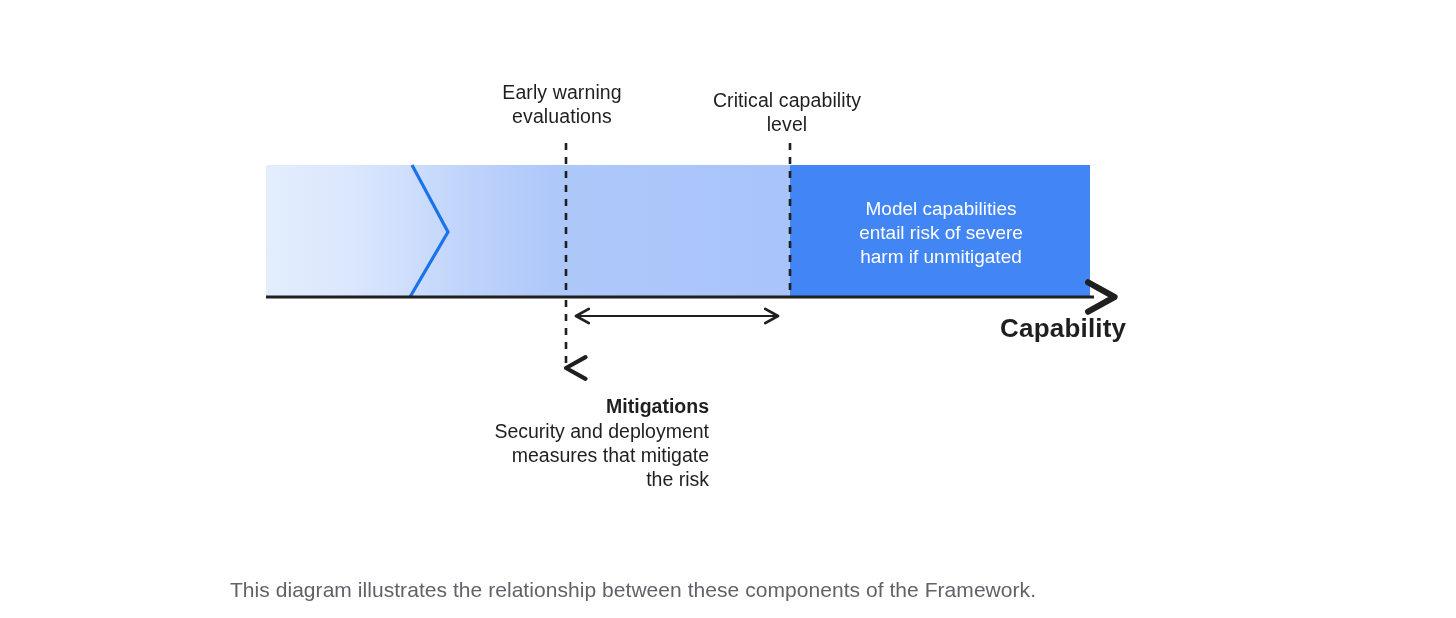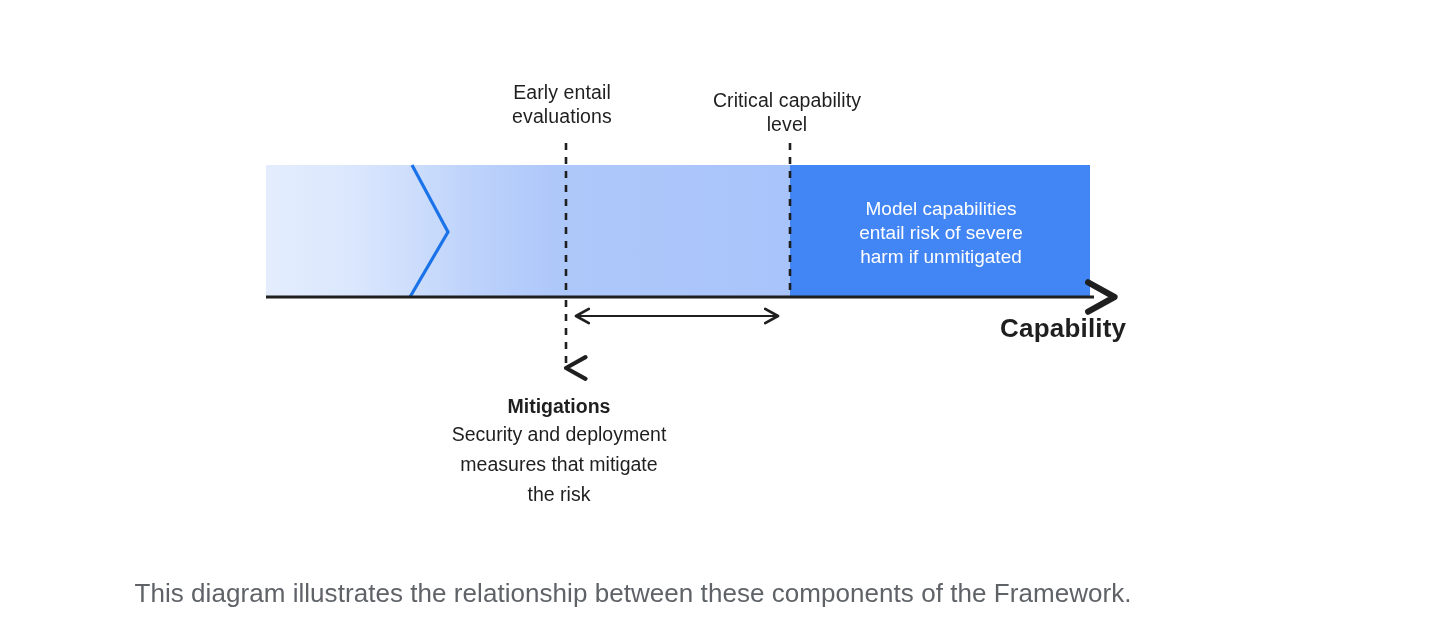--- a/index.html
+++ b/index.html
@@ -107,52 +107,52 @@
     font-size: 19.5px;
     font-weight: bold;
     color: #1f1f1f;
   }
 
   
   #mitigations {
     left: 409px;
     top: 394px;
     width: 300px;
-    text-align: center;
+    text-align: right;
   }
   #mit-title {
     font-size: 19.5px;
     font-weight: bold;
     line-height: 25px;
     color: #1f1f1f;
   }
   #mit-body {
     font-size: 19.5px;
-    line-height: 30px;
+    line-height: 24px;
     color: #1f1f1f;
     white-space: pre-line;
   }
 
   
   #caption {
     left: 0px;
     top: 578px;
     width: 1266px;
     text-align: center;
-    font-size: 26px;
+    font-size: 21px;
     color: #5f6368;
     letter-spacing: 0.05px;
   }
 </style>
 </head>
 <body>
 
 <div id="stage">
 
-  <div class="abs callout" id="lbl-early">Early entail
+  <div class="abs callout" id="lbl-early">Early warning
 evaluations</div>
 
   <div class="abs callout" id="lbl-critical">Critical capability
 level</div>
 
   <div class="abs" id="band">
     <div id="band-grad"></div>
     <div id="band-dark"></div>
   </div>
 

